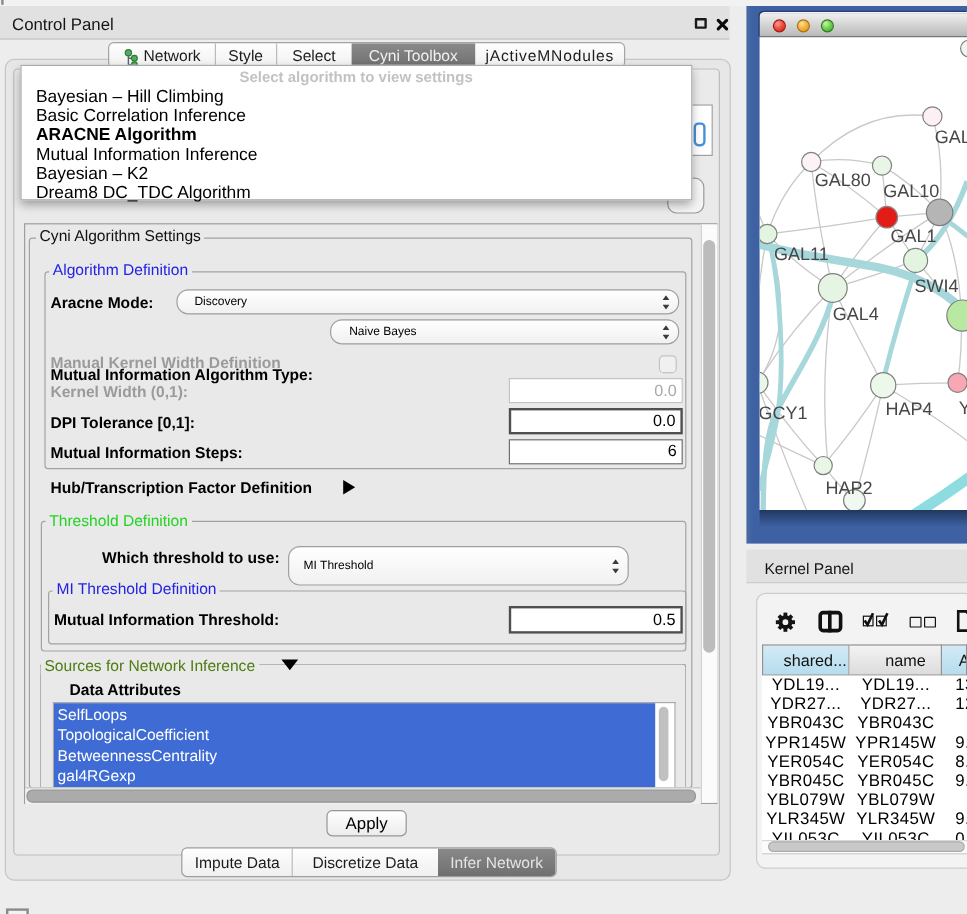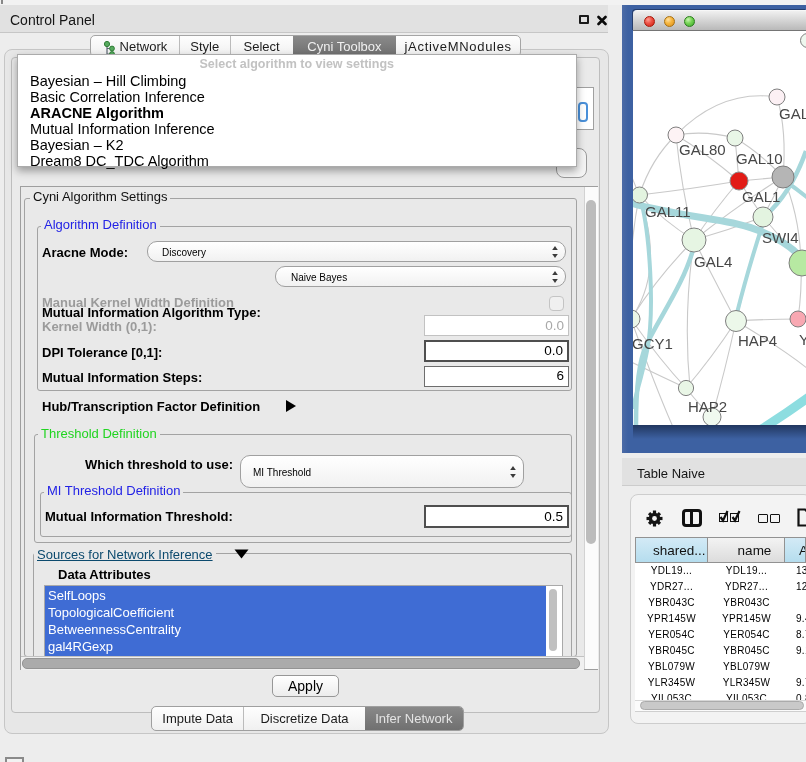--- a/index.html
+++ b/index.html
@@ -93,21 +93,21 @@
     </svg>
 </div>
 
 <div class="grp" style="left:40px;top:492px;width:532px;height:45px;"></div>
 <div class="gt" style="left:44px;top:483px;color:#2222e6;">MI Threshold Definition</div>
 
 <div class="lbl bold" style="left:45px;top:509px;">Mutual Information Threshold:</div>
 <div class="field" style="left:424px;top:505px;width:145px;height:23px;border:2px solid #4f4f4f;color:#000;line-height:19px;padding-right:4px;">0.5</div>
 
 <div class="grp" style="left:33px;top:553px;width:539px;height:104px;border-bottom:none;border-bottom-left-radius:0;border-bottom-right-radius:0;"></div>
-<div class="gt" style="left:34px;top:547px;color:#0c4a6e;text-decoration:underline;">Sources for Network Inference</div>
+<div class="gt" style="left:34px;top:547px;color:#4d7c0f;">Sources for Network Inference</div>
 <svg class="abs" style="left:234px;top:549px;" width="15" height="10" viewBox="0 0 15 10">
     <path d="M0.5,0.5 L14.5,0.5 L7.5,9.5 Z" fill="#000"></path>
   </svg>
 
 <div class="lbl bold" style="left:37px;top:567px;padding-left:21px;">Data Attributes</div>
 
 <div class="abs" style="left:44px;top:585px;width:519px;height:72px;background:#fff;border:1px solid #a9a9a9;border-bottom:none;"></div>
 <div class="abs" style="left:45px;top:586px;width:501px;height:71px;background:#3f6cd4;"></div>
 <div class="abs" style="left:48px;top:587px;width:400px;font-size:13px;line-height:17px;color:#fff;">SelfLoops<br>TopologicalCoefficient<br>BetweennessCentrality<br>gal4RGexp</div>
 <div class="abs" style="left:549px;top:589px;width:8px;height:62px;border-radius:4px;background:#c0c0c0;"></div>
@@ -224,21 +224,21 @@
     <text x="105" y="315">HAP4</text>
     <text x="166" y="314">Y</text>
     <text x="55" y="381">HAP2</text>
   </g>
 </svg>
 </div>
 
 <div class="abs" style="left:633px;top:425px;width:173px;height:14px;background:linear-gradient(rgba(10,20,40,0.55),rgba(61,97,162,0));"></div>
 
 <div class="abs" style="left:622px;top:458px;width:184px;height:28px;background:#e1e1e1;border-bottom:1px solid #cccccc;"></div>
-<div class="lbl" style="left:637px;top:466px;font-size:13px;color:#151515;">Table Naive</div>
+<div class="lbl" style="left:637px;top:466px;font-size:13px;color:#151515;">Kernel Panel</div>
 
 <div class="abs" style="left:630px;top:494px;width:182px;height:230px;background:#f3f3f3;border:1px solid #cdcdcd;border-radius:8px;"></div>
 
 <svg class="abs" style="left:646px;top:510px;" width="17" height="17" viewBox="0 0 17 17">
   <g fill="#141414">
    <circle cx="8.5" cy="8.5" r="5.8"></circle>
    <g>
     <rect x="6.9" y="0.5" width="3.2" height="4"></rect>
     <rect x="6.9" y="12.5" width="3.2" height="4"></rect>
     <rect x="0.5" y="6.9" width="4" height="3.2"></rect>
@@ -270,21 +270,21 @@
 <div class="abs" style="left:635px;top:537px;width:73px;height:26px;background:linear-gradient(#d3eaf6,#b5ddee);border:1px solid #929292;display:flex;align-items:center;justify-content:flex-start;font-size:13.5px;color:#111;">
     <span style="margin-left:17px;">shared...</span>
   </div>
 <div class="abs" style="left:708px;top:537px;width:77px;height:26px;background:linear-gradient(#f3f3f3,#dcdcdc);border:1px solid #929292;border-left:none;display:flex;align-items:center;justify-content:center;font-size:13.5px;color:#111;">
     <span style="margin-left:17px;">name</span>
   </div>
 <div class="abs" style="left:785px;top:537px;width:21px;height:26px;background:linear-gradient(#d3eaf6,#b5ddee);border:1px solid #929292;border-left:none;display:flex;align-items:center;font-size:13.5px;color:#111;overflow:hidden;">
     <span style="position:absolute;left:14px;">A</span>
   </div>
 
-<div class="abs" style="left:635px;top:563px;width:171px;height:137px;background:#fff;overflow:hidden;font-size:10px;letter-spacing:0.3px;color:#000;">
+<div class="abs" style="left:635px;top:563px;width:171px;height:137px;background:#fff;overflow:hidden;font-size:14px;letter-spacing:0.3px;color:#000;">
   <div style="position:absolute;left:0;top:0;width:73px;text-align:center;line-height:15.95px;">YDL19...<br>YDR27...<br>YBR043C<br>YPR145W<br>YER054C<br>YBR045C<br>YBL079W<br>YLR345W<br>YIL053C</div>
   <div style="position:absolute;left:73px;top:0;width:77px;text-align:center;line-height:15.95px;">YDL19...<br>YDR27...<br>YBR043C<br>YPR145W<br>YER054C<br>YBR045C<br>YBL079W<br>YLR345W<br>YIL053C</div>
   <div style="position:absolute;left:161px;top:0;width:45px;line-height:15.95px;">13.<br>12.<br>&nbsp;<br>9.4<br>8.7<br>9.1<br>&nbsp;<br>9.7<br>0.8</div>
 </div>
 
 <div class="abs" style="left:635px;top:700px;width:171px;height:11px;background:#fbfbfb;border-top:1px solid #d8d8d8;"></div>
 <div class="abs" style="left:640px;top:700.5px;width:164px;height:9px;border-radius:4.5px;background:#c9c9c9;border:1px solid #ababab;"></div>
 <div class="abs" style="left:635px;top:711px;width:171px;height:1px;background:#cfcfcf;"></div>
 
 <div class="abs" style="left:5px;top:757px;width:19px;height:12px;border:2px solid #8a8a8a;background:#f2f2f2;"></div>

